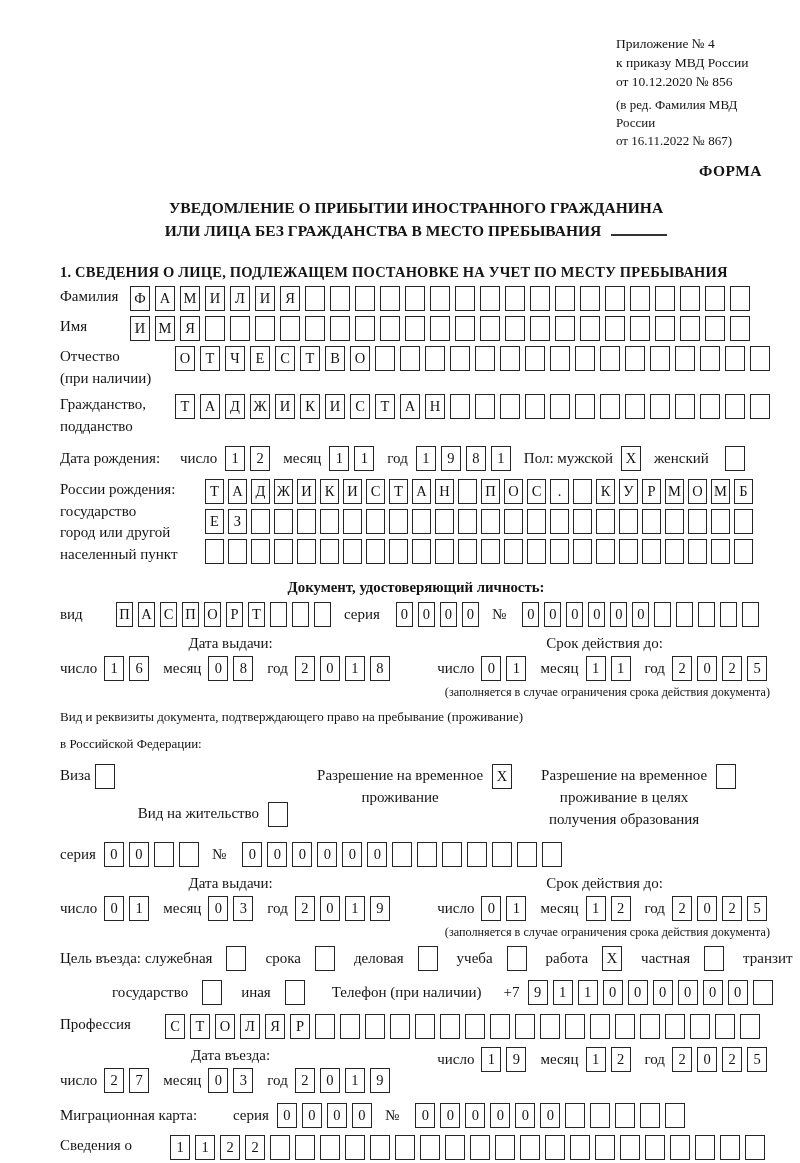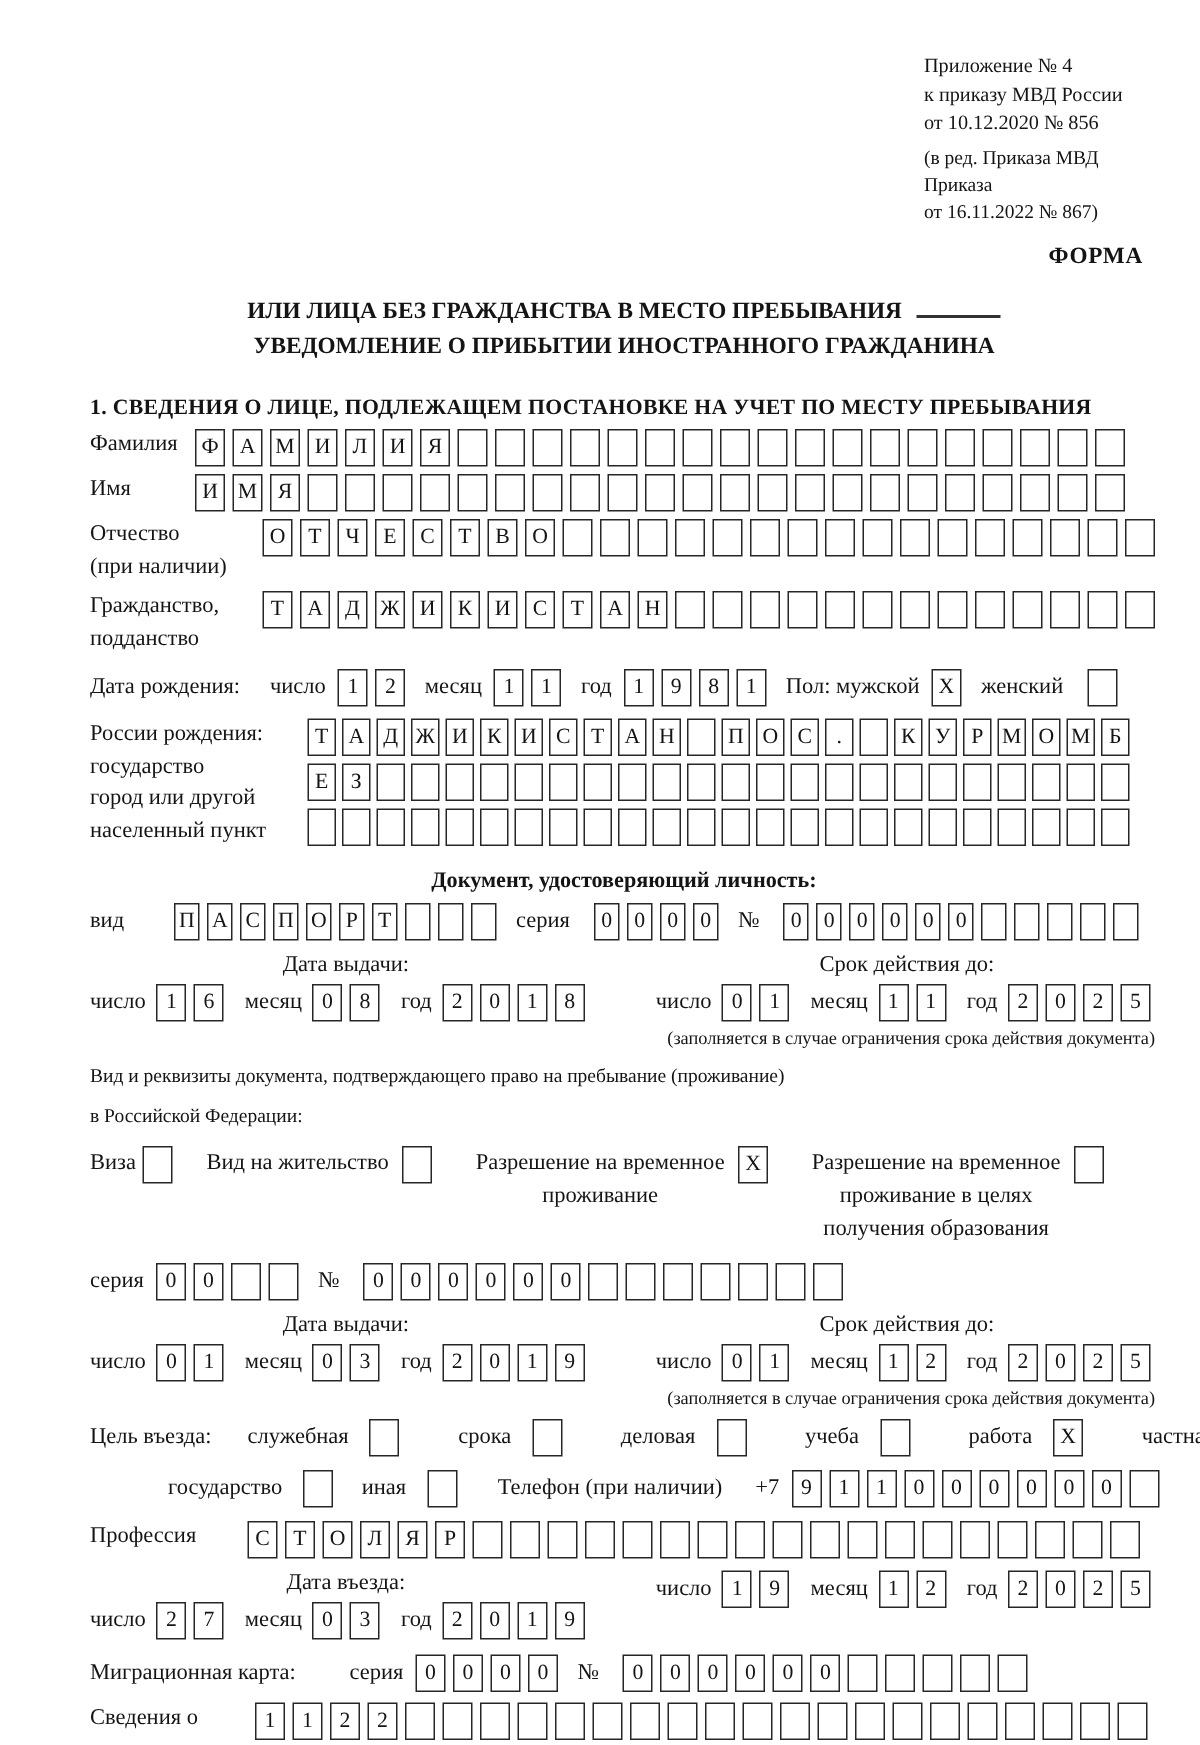--- a/index.html
+++ b/index.html
@@ -39,49 +39,49 @@
   .drow{display:flex;align-items:center;}
   .drow .lbl{margin-right:7px;}
   .drow .mid{margin-left:9px;}
   .limnote{font-size:12.2px;text-align:right;margin-top:4px;padding-right:2px;}
 
   .plain{font-size:13px;line-height:25px;margin-top:6px;}
   .opts{display:flex;align-items:flex-start;margin-top:8px;}
   .opt{display:flex;align-items:flex-start;}
   .opt .txt{text-align:center;font-size:15px;line-height:22px;}
   .opt .cells{margin-left:9px;margin-top:0;}
-  .gap18{margin-left:18px;} .gap24{margin-left:24px;} .gap8{margin-left:8px;}
+  .gap18{margin-left:18px;margin-top:38px;} .gap24{margin-left:24px;} .gap8{margin-left:8px;}
 
   .inlinerow{display:flex;align-items:center;margin-top:9px;}
   .inlinerow .lbl{margin-right:8px;}
   .pair{display:flex;align-items:center;margin-right:14px;}
   .pair .cells{margin-left:6px;}
 </style>
 </head>
 <body>
 
 <div class="page">
 
   <div class="annex">
     <div>Приложение № 4</div>
     <div>к приказу МВД России</div>
     <div>от 10.12.2020 № 856</div>
     <div class="note">
-      <div>(в ред. Приказа МВД Приказа</div>
+      <div>(в ред. Фамилия МВД России</div>
       <div>от 16.11.2022 № 867)</div>
     </div>
   </div>
 
   <div class="forma">ФОРМА</div>
 
   <div class="title">
+    <div>УВЕДОМЛЕНИЕ О ПРИБЫТИИ ИНОСТРАННОГО ГРАЖДАНИНА</div>
     <div>
       <span>ИЛИ ЛИЦА БЕЗ ГРАЖДАНСТВА В МЕСТО ПРЕБЫВАНИЯ</span><span class="blank-line"></span>
     </div>
-    <div>УВЕДОМЛЕНИЕ О ПРИБЫТИИ ИНОСТРАННОГО ГРАЖДАНИНА</div>
   </div>
 
   <div class="section">1. СВЕДЕНИЯ О ЛИЦЕ, ПОДЛЕЖАЩЕМ ПОСТАНОВКЕ НА УЧЕТ ПО МЕСТУ ПРЕБЫВАНИЯ</div>
 
   <div class="frow" style="">
     <span class="lbl w-name">Фамилия</span>
     <span class="cells">
         <span class="cell">Ф</span>
         <span class="cell">А</span>
         <span class="cell">М</span>
@@ -516,21 +516,21 @@
             <span class="cell">2</span>
             <span class="cell">0</span>
             <span class="cell">2</span>
             <span class="cell">5</span>
           </span>
       </div>
     </div>
   </div>
   <div class="limnote">(заполняется в случае ограничения срока действия документа)</div>
 
-  <div class="inlinerow" style="margin-top:6px;gap:20px;">
+  <div class="inlinerow" style="margin-top:6px;">
     <span class="lbl" style="margin-right:4px;">Цель въезда:</span>
     <span class="pair">
         <span class="lbl">служебная</span>
         <span class="cells">
           <span class="cell"></span>
         </span>
       </span>
     <span class="pair">
         <span class="lbl">срока</span>
         <span class="cells">

